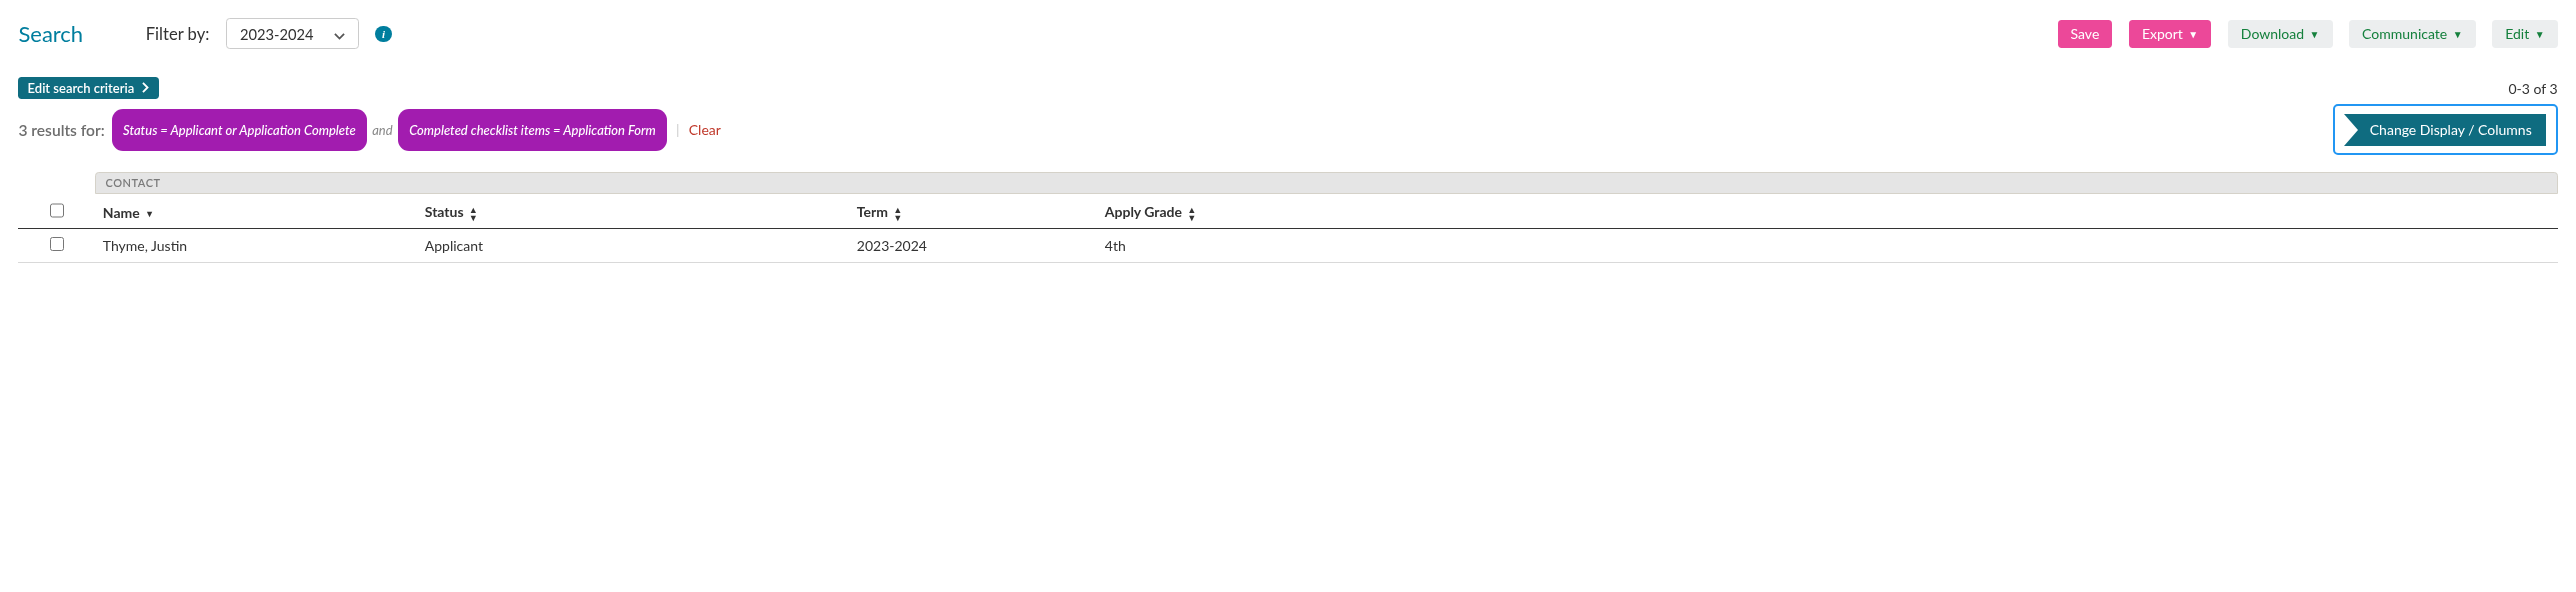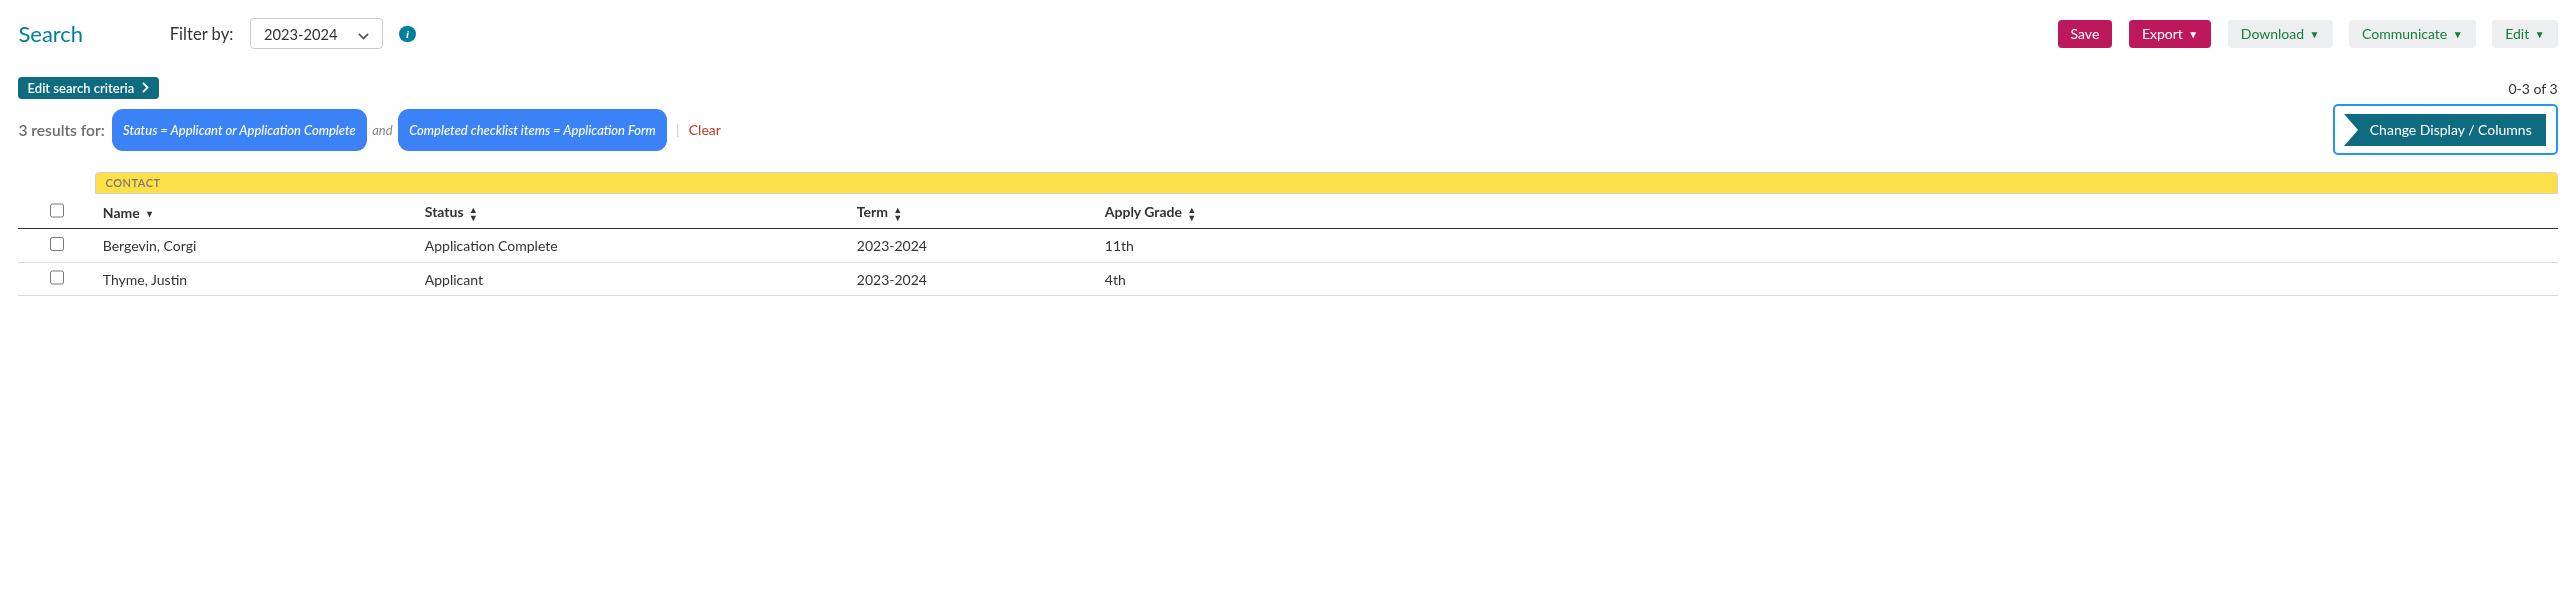--- a/index.html
+++ b/index.html
@@ -20,21 +20,20 @@
   }
   .search-title {
     color: #007e9e;
     font-size: 22px;
     font-weight: 400;
     margin-right: 46px;
   }
   .filter-label {
     font-size: 16.6px;
     color: #333;
-    margin-left: 24px;
   }
   .filter-select {
     display: inline-flex;
     align-items: center;
     border: 0.9px solid #ccc;
     border-radius: 3.7px;
     padding: 5.5px 13px;
     font-size: 14.7px;
     background: #fff;
     gap: 20px;
@@ -60,21 +59,21 @@
     display: inline-flex;
     align-items: center;
     gap: 5.5px;
     border: none;
     border-radius: 3.7px;
     padding: 5.5px 13px;
     font-size: 14px;
     cursor: pointer;
     font-family: inherit;
   }
-  .btn-green { background: #be185d; color: #fff; }
+  .btn-green { background: #ec4899; color: #fff; }
   .btn-grey  { background: #eceeef; color: #15803d; }
   .btn .caret { font-size: 10px; }
 
   
   .criteria-bar {
     display: flex;
     justify-content: space-between;
     align-items: center;
     margin-bottom: 5.5px;
   }
@@ -107,21 +106,21 @@
     flex-wrap: wrap;
     gap: 5.5px;
   }
   .results-for {
     font-size: 15.6px;
     color: #6e6e6e;
     font-weight: 600;
     margin-right: 1.8px;
   }
   .chip {
-    background: #3b82f6;
+    background: #a21caf;
     color: #fff;
     font-style: italic;
     font-size: 13px;
     border-radius: 11px;
     padding: 13px 11px;
     font-weight: 500;
   }
   .and-text {
     font-style: italic;
     color: #888;
@@ -156,21 +155,21 @@
     width: 0;
     height: 0;
     border-top: 16.6px solid transparent;
     border-bottom: 16.6px solid transparent;
     border-left: 14.7px solid #fff;
   }
 
   
   .table-wrap { margin-top: 3.7px; }
   .group-header {
-    background: #fde047;
+    background: #e5e5e5;
     border: 0.9px solid #d5d2c9;
     font-size: 11px;
     letter-spacing: 0.5px;
     color: #7a7a7a;
     font-weight: 600;
     border-radius: 3.7px 3.7px 0 0;
     padding: 3.7px 9.2px;
     margin-left: 77px;
   }
   table {
@@ -296,27 +295,20 @@
         </th>
         <th>
           <span>Apply Grade</span>
           <span class="sort-icon">▲<br>▼</span>
         </th>
       </tr>
     </thead>
     <tbody id="rows">
         <tr>
           <td class="check-col"><input type="checkbox" style=""></td>
-          <td>Bergevin, Corgi</td>
-          <td>Application Complete</td>
-          <td>2023-2024</td>
-          <td>11th</td>
-        </tr>
-        <tr>
-          <td class="check-col"><input type="checkbox" style=""></td>
           <td>Thyme, Justin</td>
           <td>Applicant</td>
           <td>2023-2024</td>
           <td>4th</td>
         </tr>
       </tbody>
   </table>
 </div>
 
 

